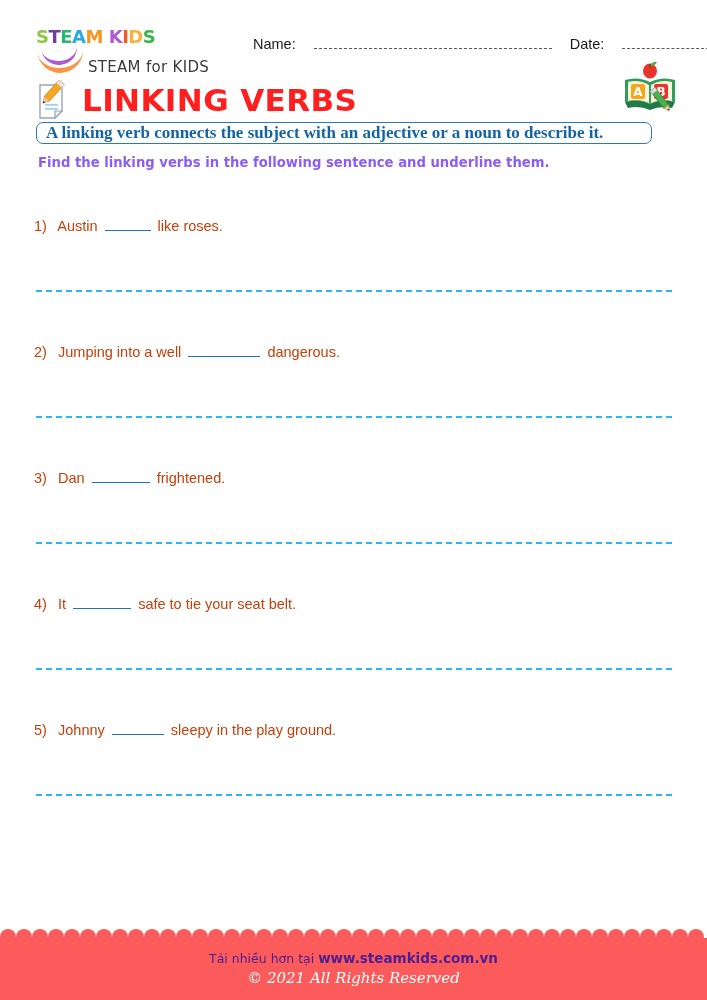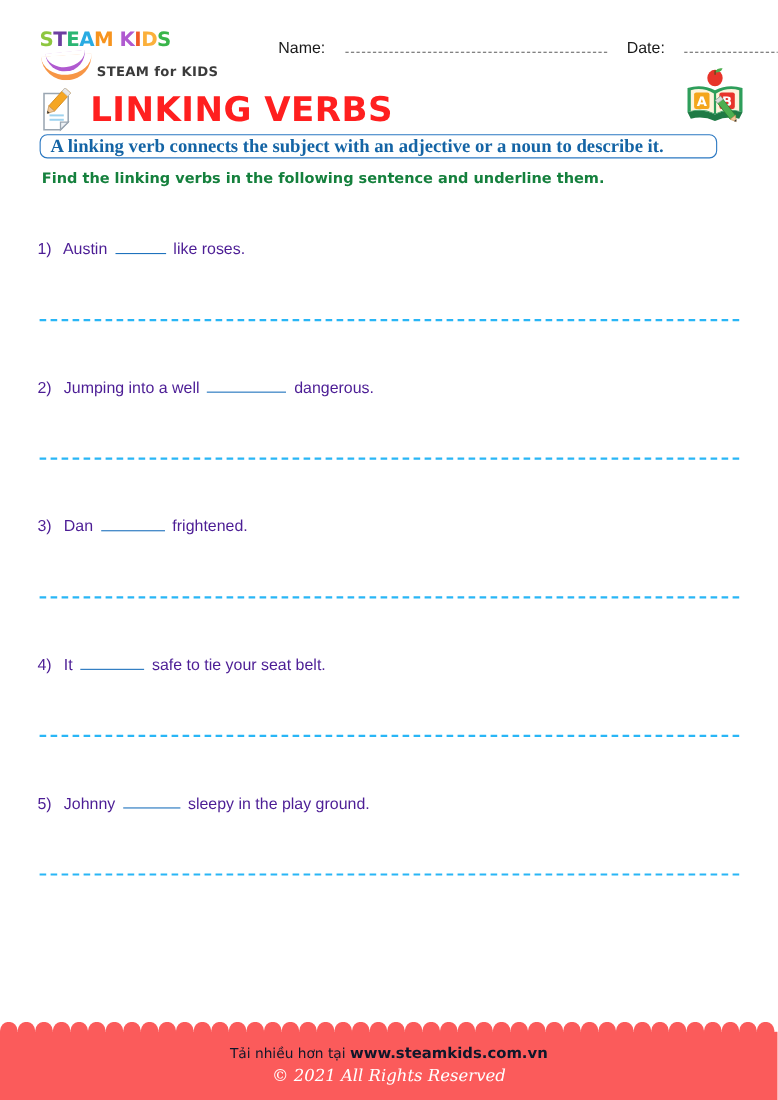--- a/index.html
+++ b/index.html
@@ -49,22 +49,22 @@
     position: absolute;
     left: 6px; top: 19px;
     width: 36px; height: 14px;
     border-bottom: 4px solid #b05ad0;
     border-radius: 0 0 34px 34px;
     transform: rotate(-6deg);
   }
   .logo-sub {
     position: absolute;
     left: 52px; top: 30px;
-    font-size: 12px;
-    font-weight: bold;
+    font-size: 15px;
+    font-weight: normal;
     color: #3b3b3b;
     letter-spacing: 0.3px;
     font-family: "DejaVu Sans", sans-serif;
   }
 
   .namedate {
     position: absolute;
     left: 253px; top: 36px;
     width: 430px;
     font-size: 14.5px;
@@ -128,36 +128,36 @@
     font-weight: bold;
     color: #1464a5;
     font-family: Liberation Serif, serif;
     white-space: nowrap;
   }
   .instr-sub {
     position: absolute;
     left: 38px; top: 155px;
     font-size: 13.2px;
     font-weight: bold;
-    color: #15803d;
+    color: #8b5cf6;
     font-family: "DejaVu Sans", sans-serif;
   }
 
   
   .questions {
     position: absolute;
     left: 0; top: 206px;
     width: 707px;
   }
   .qblock { position: relative; height: 126px; }
   .qtext {
     position: absolute;
     left: 34px; top: 12px;
     font-size: 14.5px;
-    color: #4c1d95;
+    color: #c2410c;
     white-space: nowrap;
   }
   .qnum { display: inline-block; min-width: 20px; }
   .blank {
     display: inline-block;
     border-bottom: 1.4px solid #1f72bd;
     height: 12px;
     margin: 0 3px;
     vertical-align: baseline;
   }
@@ -191,21 +191,21 @@
     background: #fb5b5b;
     border-radius: 50%;
     margin-right: 0px;
   }
   .foot-line1 {
     position: absolute;
     left: 0; top: 12px;
     width: 707px;
     text-align: center;
     font-size: 12.5px;
-    color: #0f172a;
+    color: #4c1d95;
     font-family: "DejaVu Sans", sans-serif;
   }
   .foot-line1 b { font-size: 13.5px; }
   .foot-line2 {
     position: absolute;
     left: 0; top: 31px;
     width: 707px;
     text-align: center;
     font-size: 15px;
     font-style: italic;

